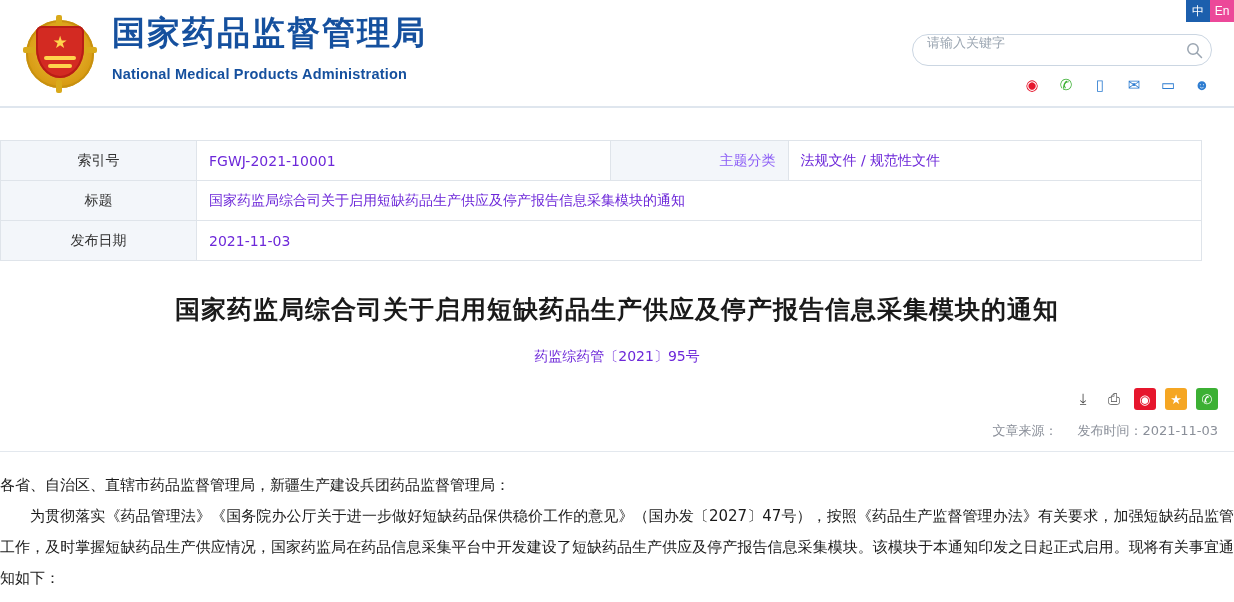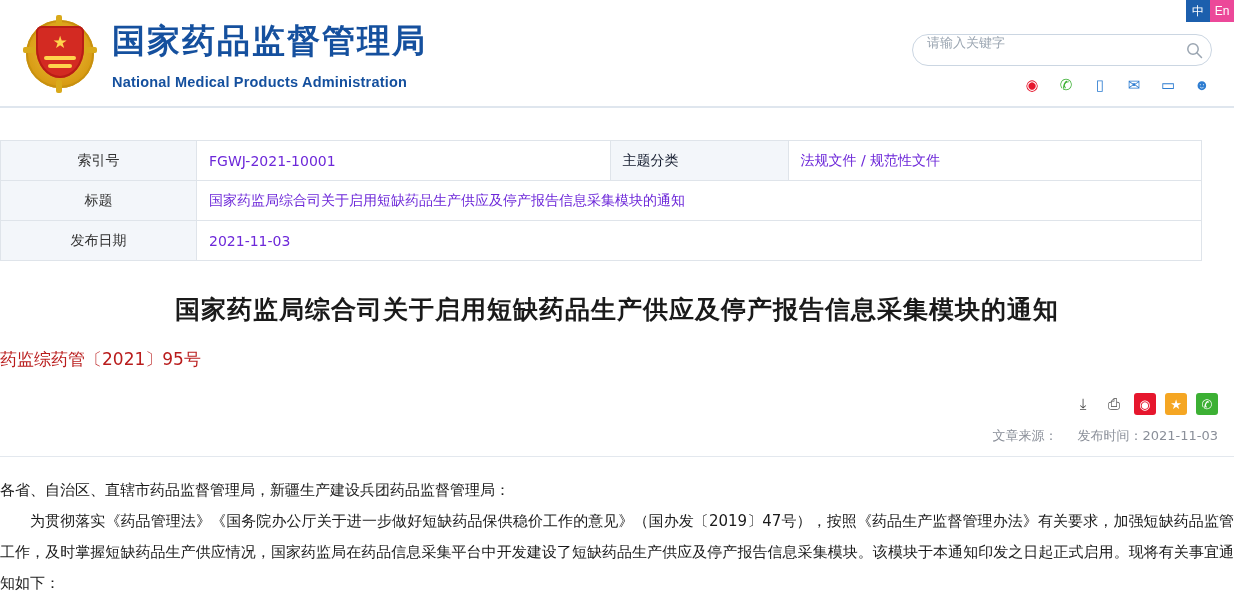--- a/index.html
+++ b/index.html
@@ -93,21 +93,21 @@
   .emblem .tick {
     position: absolute;
     width: 6px; height: 13px;
     background: #d9a91a;
     border-radius: 2px;
   }
 
   .site-title {
     position: absolute;
     left: 112px;
-    top: 22px;
+    top: 14px;
   }
   .site-title .cn {
     font-family: "DejaVu Sans", "Liberation Sans", sans-serif;
     font-size: 33px;
     font-weight: bold;
     color: #15509e;
     letter-spacing: 2px;
     line-height: 38px;
   }
   .site-title .en {
@@ -194,41 +194,42 @@
     vertical-align: middle;
   }
   .info-table td.lbl {
     background: #f3f6fa;
     text-align: center;
     color: #333;
     width: 196px;
   }
   .info-table td.lbl2 {
     background: #f3f6fa;
-    text-align: left;
-    color: #0f172a;
+    text-align: right;
+    color: #8b5cf6;
     width: 178px;
     margin-left: 23px;
   }
   .info-table td.val { background: #ffffff; }
 
   
   .doc-title {
     text-align: center;
     font-family: "DejaVu Sans", "Liberation Sans", sans-serif;
     font-size: 25px;
     font-weight: bold;
     color: #1a1a1a;
     margin-top: 32px;
     letter-spacing: 1px;
   }
   .doc-number {
-    font-family: "DejaVu Sans", "Liberation Sans", sans-serif;
-    font-size: 17px;
-    color: #b91c1c;
+    text-align: center;
+    font-family: "DejaVu Sans", "Liberation Sans", sans-serif;
+    font-size: 14px;
+    color: #6d28d9;
     margin-top: 22px;
   }
 
   .action-row {
     display: flex;
     justify-content: flex-end;
     align-items: center;
     gap: 9px;
     margin-top: 22px;
     padding-right: 16px;
@@ -362,15 +363,15 @@
 
   <div class="meta-row">
     <span><span>文章来源：</span><span></span></span>
     <span><span>发布时间：</span><span>2021-11-03</span></span>
   </div>
 
   <div class="divider"></div>
 
   <div class="body-text">
     <p>各省、自治区、直辖市药品监督管理局，新疆生产建设兵团药品监督管理局：</p>
-    <p class="indent">为贯彻落实《药品管理法》《国务院办公厅关于进一步做好短缺药品保供稳价工作的意见》（国办发〔2019〕47号），按照《药品生产监督管理办法》有关要求，加强短缺药品监管工作，及时掌握短缺药品生产供应情况，国家药监局在药品信息采集平台中开发建设了短缺药品生产供应及停产报告信息采集模块。该模块于本通知印发之日起正式启用。现将有关事宜通知如下：</p>
+    <p class="indent">为贯彻落实《药品管理法》《国务院办公厅关于进一步做好短缺药品保供稳价工作的意见》（国办发〔2027〕47号），按照《药品生产监督管理办法》有关要求，加强短缺药品监管工作，及时掌握短缺药品生产供应情况，国家药监局在药品信息采集平台中开发建设了短缺药品生产供应及停产报告信息采集模块。该模块于本通知印发之日起正式启用。现将有关事宜通知如下：</p>
   </div>
 </div>
 
 </body></html>

